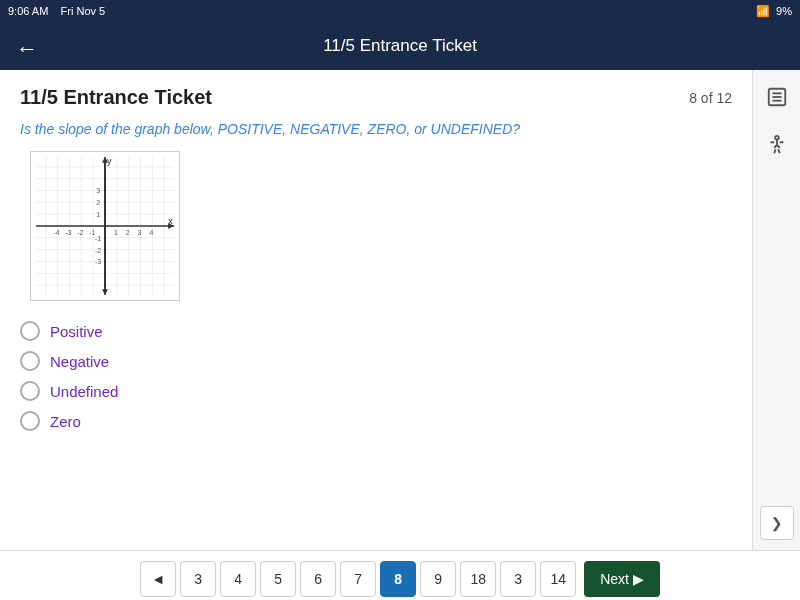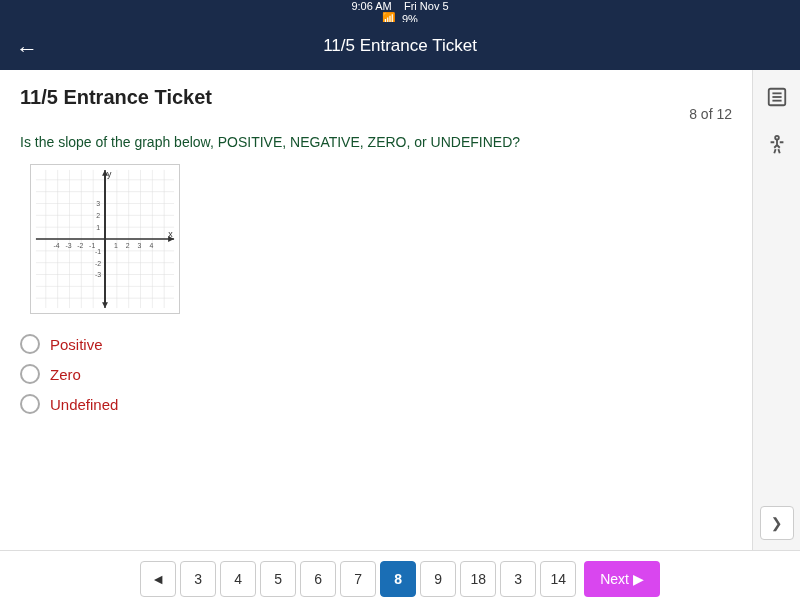--- a/index.html
+++ b/index.html
@@ -8,21 +8,20 @@
     
     .status-bar {
       background: #1a2b4a;
       color: white;
       height: 22px;
       display: flex;
       align-items: center;
       justify-content: space-between;
       padding: 0 8px;
       font-size: 11px;
-      flex-direction: column;
     }
     .status-bar-right { display: flex; align-items: center; gap: 6px; }
 
     
     .top-nav {
       background: #1a2b4a;
       color: white;
       height: 48px;
       display: flex;
       align-items: center;
@@ -60,44 +59,45 @@
       position: relative;
     }
 
     .page-header {
       display: flex;
       justify-content: space-between;
       align-items: flex-start;
       margin-bottom: 12px;
     }
     .page-title { font-size: 20px; font-weight: 600; color: #222; }
-    .page-count { font-size: 14px; color: #555; margin-top: 20px; }
+    .page-count { font-size: 14px; color: #555; margin-top: 4px; }
 
     .question-text {
       font-size: 14px;
-      color: #14532d;
+      color: #3b82f6;
       margin-bottom: 14px;
+      font-style: italic;
     }
 
     
     .graph-container {
       width: 150px;
       height: 150px;
       margin-bottom: 20px;
       margin-left: 10px;
     }
 
     
     .answer-choices { display: flex; flex-direction: column; gap: 10px; margin-top: 8px; }
     .answer-option {
       display: flex;
       align-items: center;
       gap: 10px;
       font-size: 15px;
-      color: #b91c1c;
+      color: #6d28d9;
       cursor: pointer;
     }
     .radio-circle {
       width: 20px;
       height: 20px;
       border-radius: 50%;
       border: 2px solid #aaa;
       background: white;
       flex-shrink: 0;
     }
@@ -162,21 +162,21 @@
       justify-content: center;
       color: #333;
     }
     .page-btn.active {
       background: #1a6eb5;
       color: white;
       border-color: #1a6eb5;
       font-weight: 600;
     }
     .next-btn {
-      background: #d946ef;
+      background: #14532d;
       color: white;
       border: none;
       border-radius: 4px;
       padding: 0 16px;
       height: 36px;
       font-size: 14px;
       cursor: pointer;
       display: flex;
       align-items: center;
       gap: 4px;
@@ -285,25 +285,29 @@
       </svg>
     </div>
 
     <div class="answer-choices">
       <label class="answer-option">
         <div class="radio-circle"></div>
         <span>Positive</span>
       </label>
       <label class="answer-option">
         <div class="radio-circle"></div>
-        <span>Zero</span>
+        <span>Negative</span>
       </label>
       <label class="answer-option">
         <div class="radio-circle"></div>
         <span>Undefined</span>
+      </label>
+      <label class="answer-option">
+        <div class="radio-circle"></div>
+        <span>Zero</span>
       </label>
     </div>
   </div>
 
   <div class="right-sidebar">
     <div class="sidebar-icon">
       <svg width="22" height="22" viewBox="0 0 24 24" fill="none" stroke="#555" stroke-width="2">
         <rect x="3" y="3" width="18" height="18" rx="2"></rect>
         <line x1="7" y1="8" x2="17" y2="8"></line>
         <line x1="7" y1="12" x2="17" y2="12"></line>

